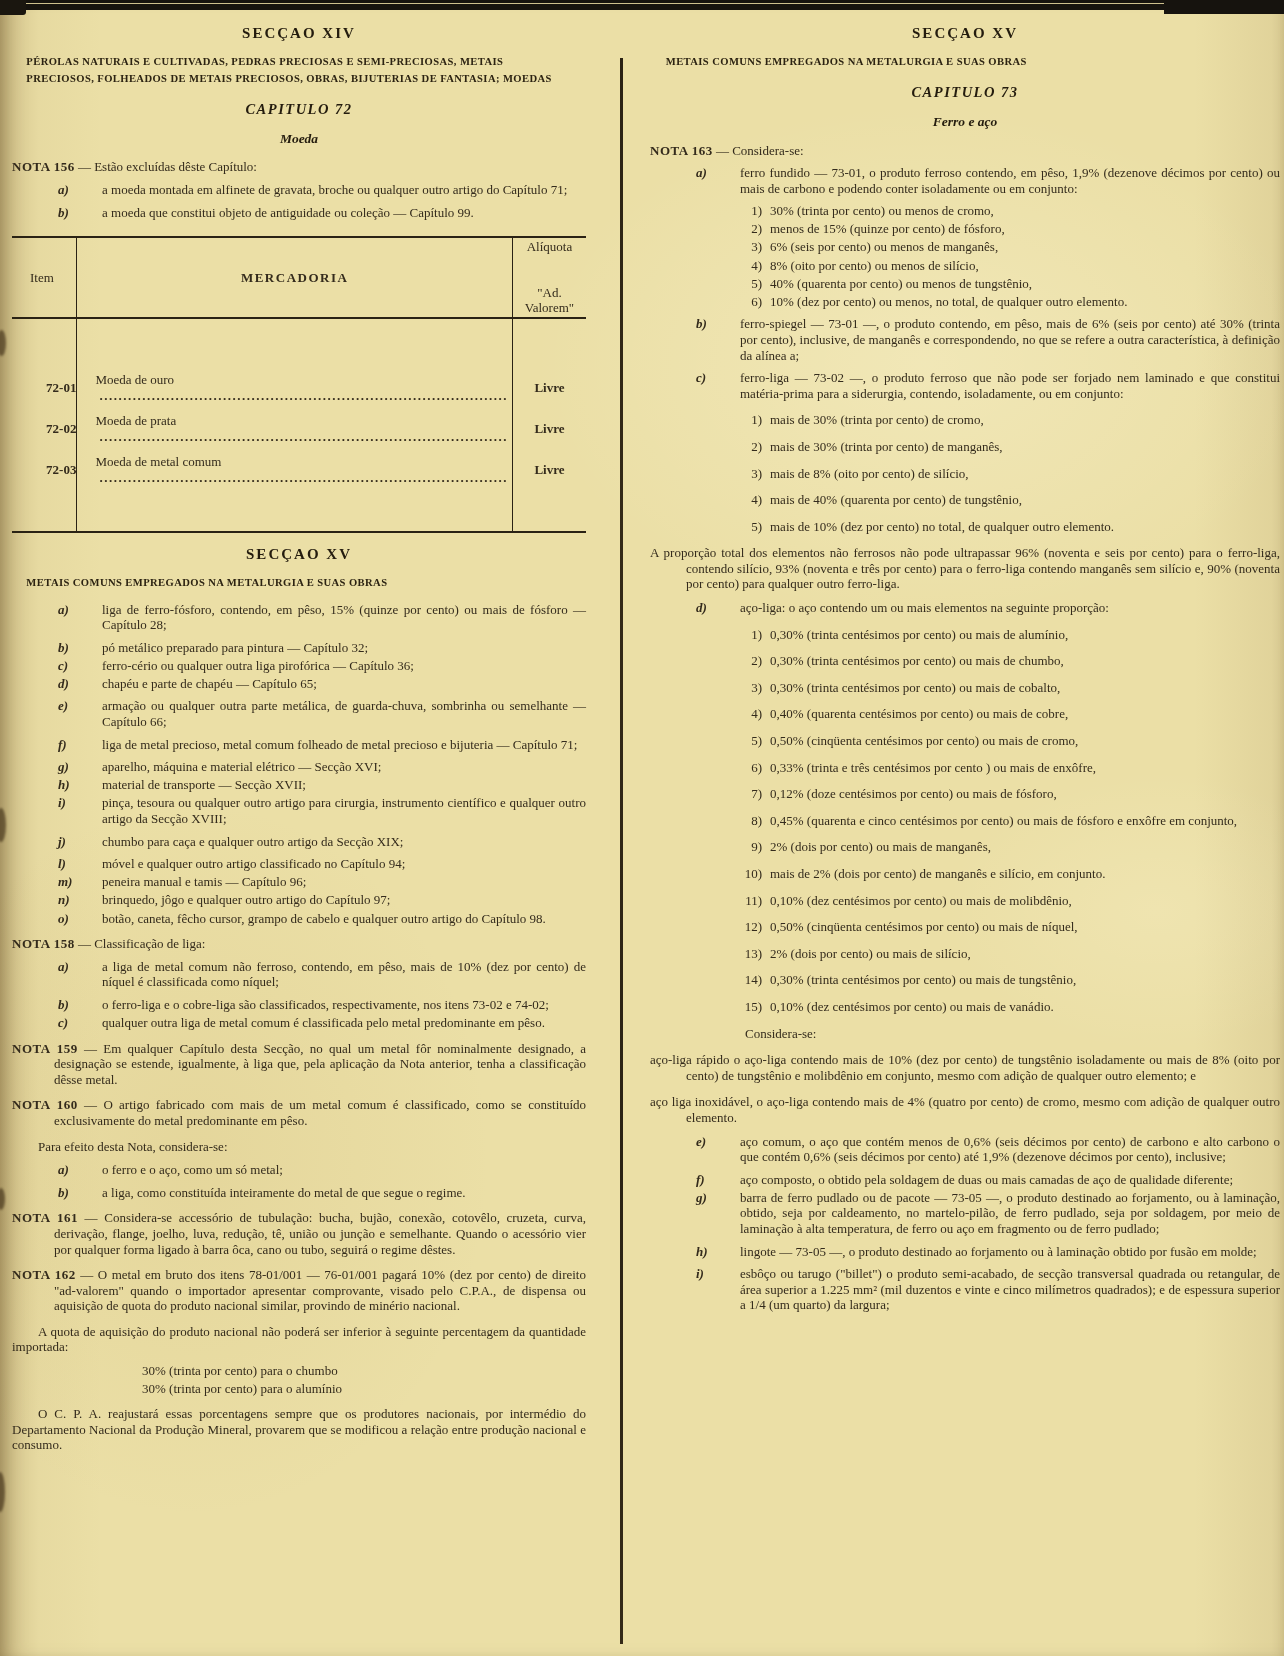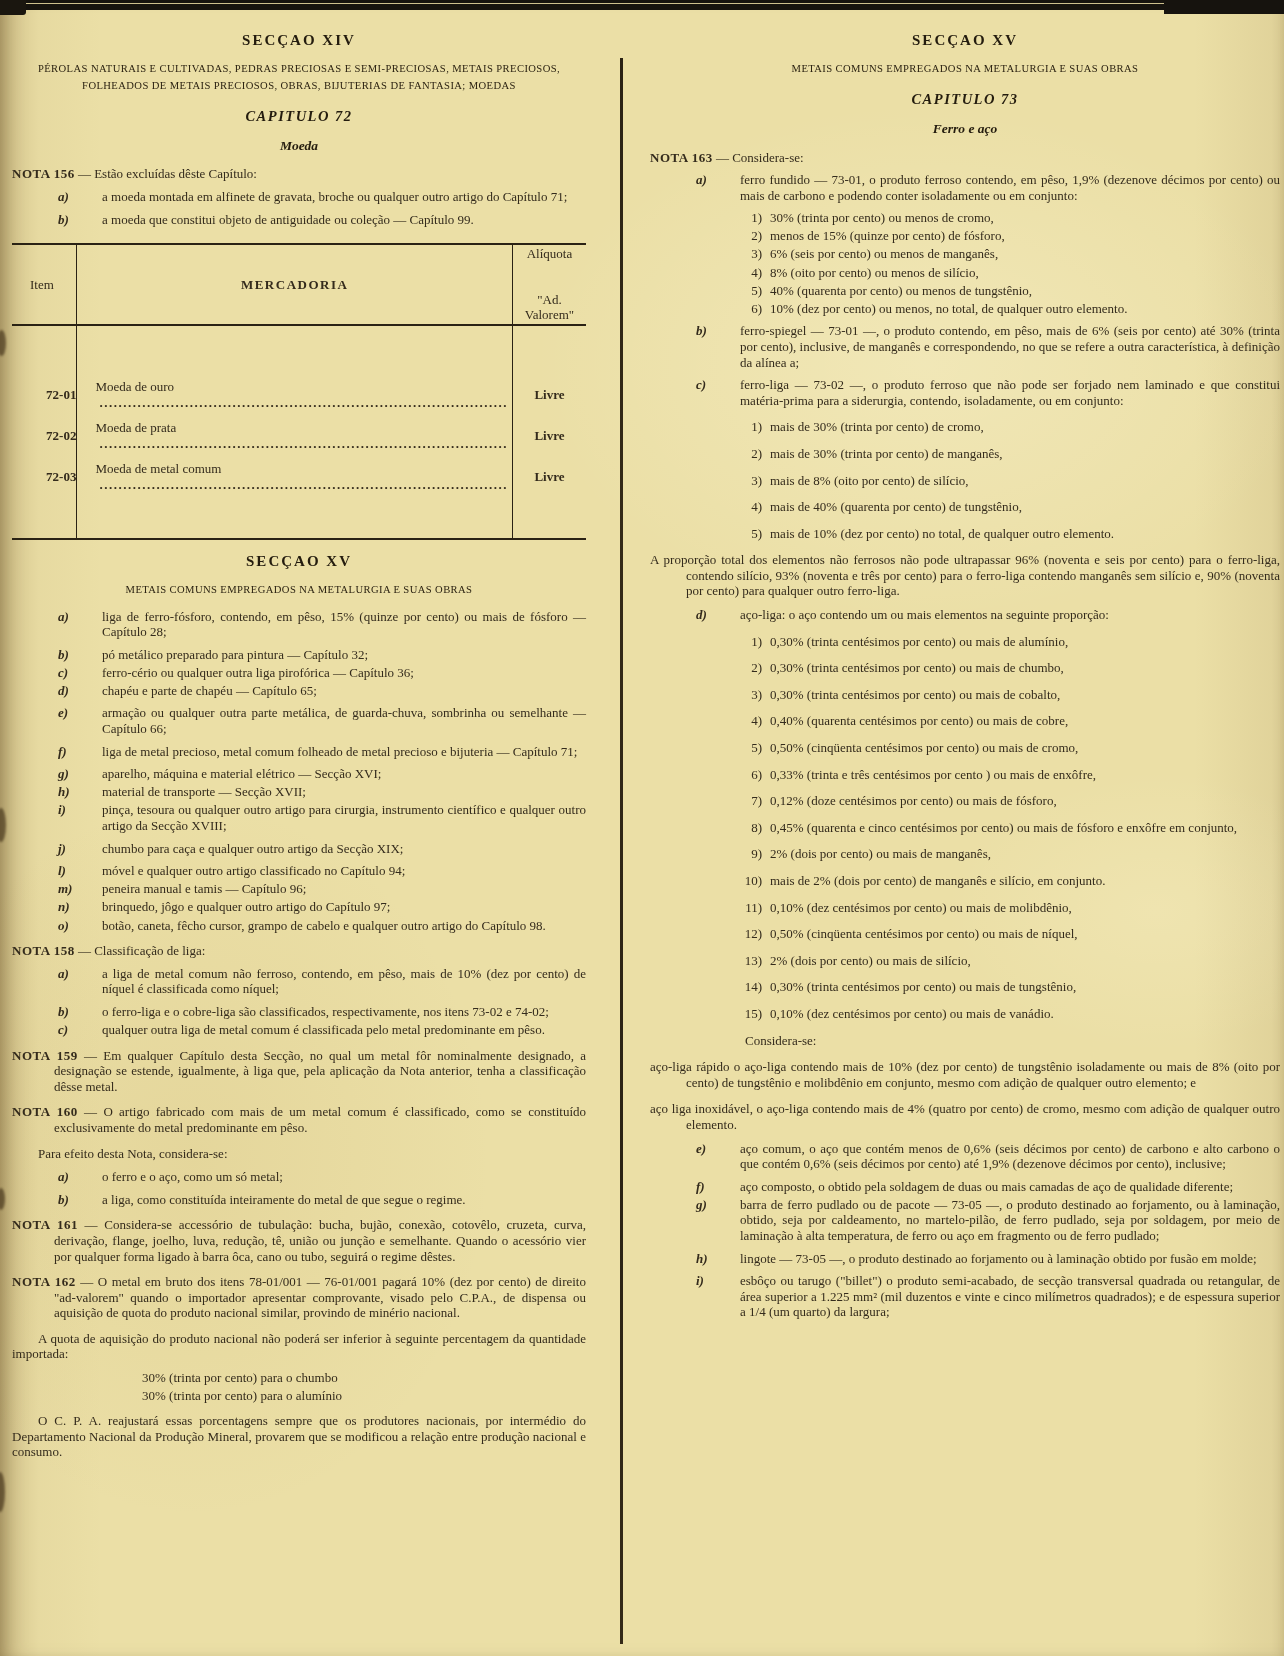--- a/index.html
+++ b/index.html
@@ -29,26 +29,26 @@
   }
   .smudge{position:absolute;background:rgba(45,30,10,0.55);border-radius:50%;filter:blur(1px);}
   .s1{left:-3px;top:330px;width:9px;height:26px;}
   .s2{left:-4px;top:808px;width:10px;height:34px;}
   .s3{left:-3px;top:1188px;width:8px;height:22px;}
   .s4{left:-5px;top:1472px;width:10px;height:40px;}
   .divider{
     position:absolute;left:620px;top:58px;width:2.5px;height:1586px;
     background:linear-gradient(#2a2214, #342a18 30%, #2a2214 70%, #342a18);
   }
-  .col{position:absolute;top:23px;text-align:justify;font-size:13px;line-height:1.2;}
+  .col{position:absolute;top:16px;text-align:justify;font-size:13px;line-height:1.2;}
   .col-left{left:12px;width:574px;}
   .col-right{left:650px;width:630px;}
 
   .sec-title{margin:8px 0 12px;text-align:center;font-weight:700;font-size:15px;letter-spacing:2px;color:#241c0e;}
-  .sec-sub{margin:0 auto 10px;width:95%;text-align:center;font-weight:400;font-size:10.6px;letter-spacing:0.4px;line-height:1.6;color:#2c2312;}
+  .sec-sub{margin:0 auto 10px;width:95%;text-align:left;font-weight:700;font-size:10.6px;letter-spacing:0.4px;line-height:1.6;color:#2c2312;}
   .chap-title{margin:13px 0 9px;text-align:center;font-weight:700;font-style:italic;font-size:14.5px;letter-spacing:1.5px;color:#241c0e;}
   .chap-sub{margin:13px 0 12px;text-align:center;font-weight:700;font-style:italic;font-size:13.5px;color:#241c0e;}
 
   .note{margin:10px 0 7px;padding-left:42px;text-indent:-42px;}
   .note .lead{font-weight:700;letter-spacing:0.5px;}
   .para{margin:10px 0 8px;text-indent:26px;}
   .para.considera{text-indent:0;margin:9px 0 6px 95px;}
   .hang{margin:11px 0 8px;padding-left:36px;text-indent:-36px;}
   .center-line{margin:2px 0;padding-left:130px;}
 

